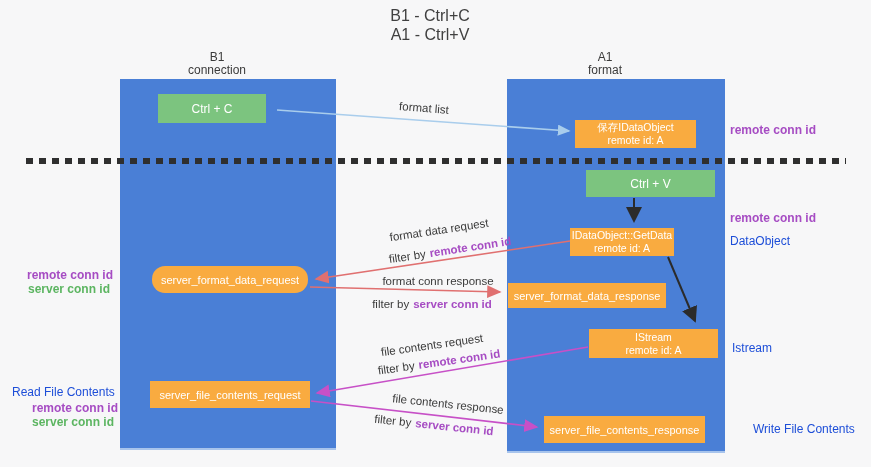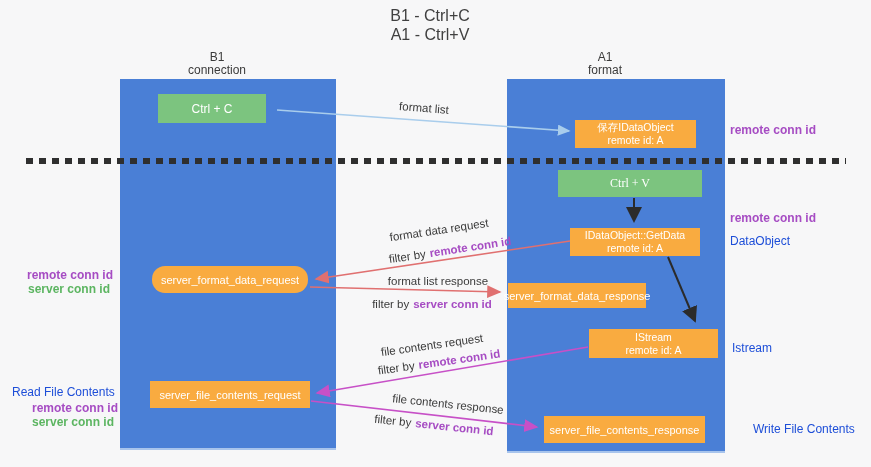--- a/index.html
+++ b/index.html
@@ -90,31 +90,31 @@
   </svg>
 
   <div class="box green fs12" style="left:158px; top:94px; width:108px; height:29px;">
     <div>Ctrl + C</div>
   </div>
   <div class="box orange two-line" style="left:575px; top:120px; width:121px; height:28px;">
     <div>保存IDataObject</div>
     <div>remote id: A</div>
   </div>
 
-  <div class="box green fs12" style="left:558px; top:170px; width:144px; height:27px;font-family:Liberation Serif, serif;">
+  <div class="box green fs12" style="left:586px; top:170px; width:129px; height:27px;">
     <div>Ctrl + V</div>
   </div>
-  <div class="box orange two-line" style="left:570px; top:228px; width:130px; height:28px;">
+  <div class="box orange two-line" style="left:570px; top:228px; width:104px; height:28px;">
     <div>IDataObject::GetData</div>
     <div>remote id: A</div>
   </div>
   <div class="box orange fs11" style="left:152px; top:266px; width:156px; height:27px;border-radius:13px;">
     <div>server_format_data_request</div>
   </div>
-  <div class="box orange fs11" style="left:508px; top:283px; width:138px; height:25px;">
+  <div class="box orange fs11" style="left:508px; top:283px; width:158px; height:25px;">
     <div>server_format_data_response</div>
   </div>
   <div class="box orange two-line" style="left:589px; top:329px; width:129px; height:29px;">
     <div>IStream</div>
     <div>remote id: A</div>
   </div>
   <div class="box orange fs11" style="left:150px; top:381px; width:160px; height:27px;">
     <div>server_file_contents_request</div>
   </div>
   <div class="box orange fs11" style="left:544px; top:416px; width:161px; height:27px;">
@@ -126,21 +126,21 @@
   </div>
 
   <div class="edge-label" style="left:439px; top:230px; transform:translate(-50%,-50%) rotate(-8.5deg);">
     <span>format data request</span>
   </div>
   <div class="edge-label" style="left:450px; top:250px; transform:translate(-50%,-50%) rotate(-8.5deg);">
     <span>filter by</span><span class="key purple">remote conn id</span>
   </div>
 
   <div class="edge-label" style="left:438px; top:281px; transform:translate(-50%,-50%);">
-    <span>format list response</span>
+    <span>format conn response</span>
   </div>
   <div class="edge-label" style="left:432px; top:304px; transform:translate(-50%,-50%);">
     <span>filter by</span><span class="key purple">server conn id</span>
   </div>
 
   <div class="edge-label" style="left:432px; top:345px; transform:translate(-50%,-50%) rotate(-8deg);">
     <span>file contents request</span>
   </div>
   <div class="edge-label" style="left:439px; top:362px; transform:translate(-50%,-50%) rotate(-8deg);">
     <span>filter by</span><span class="key purple">remote conn id</span>

